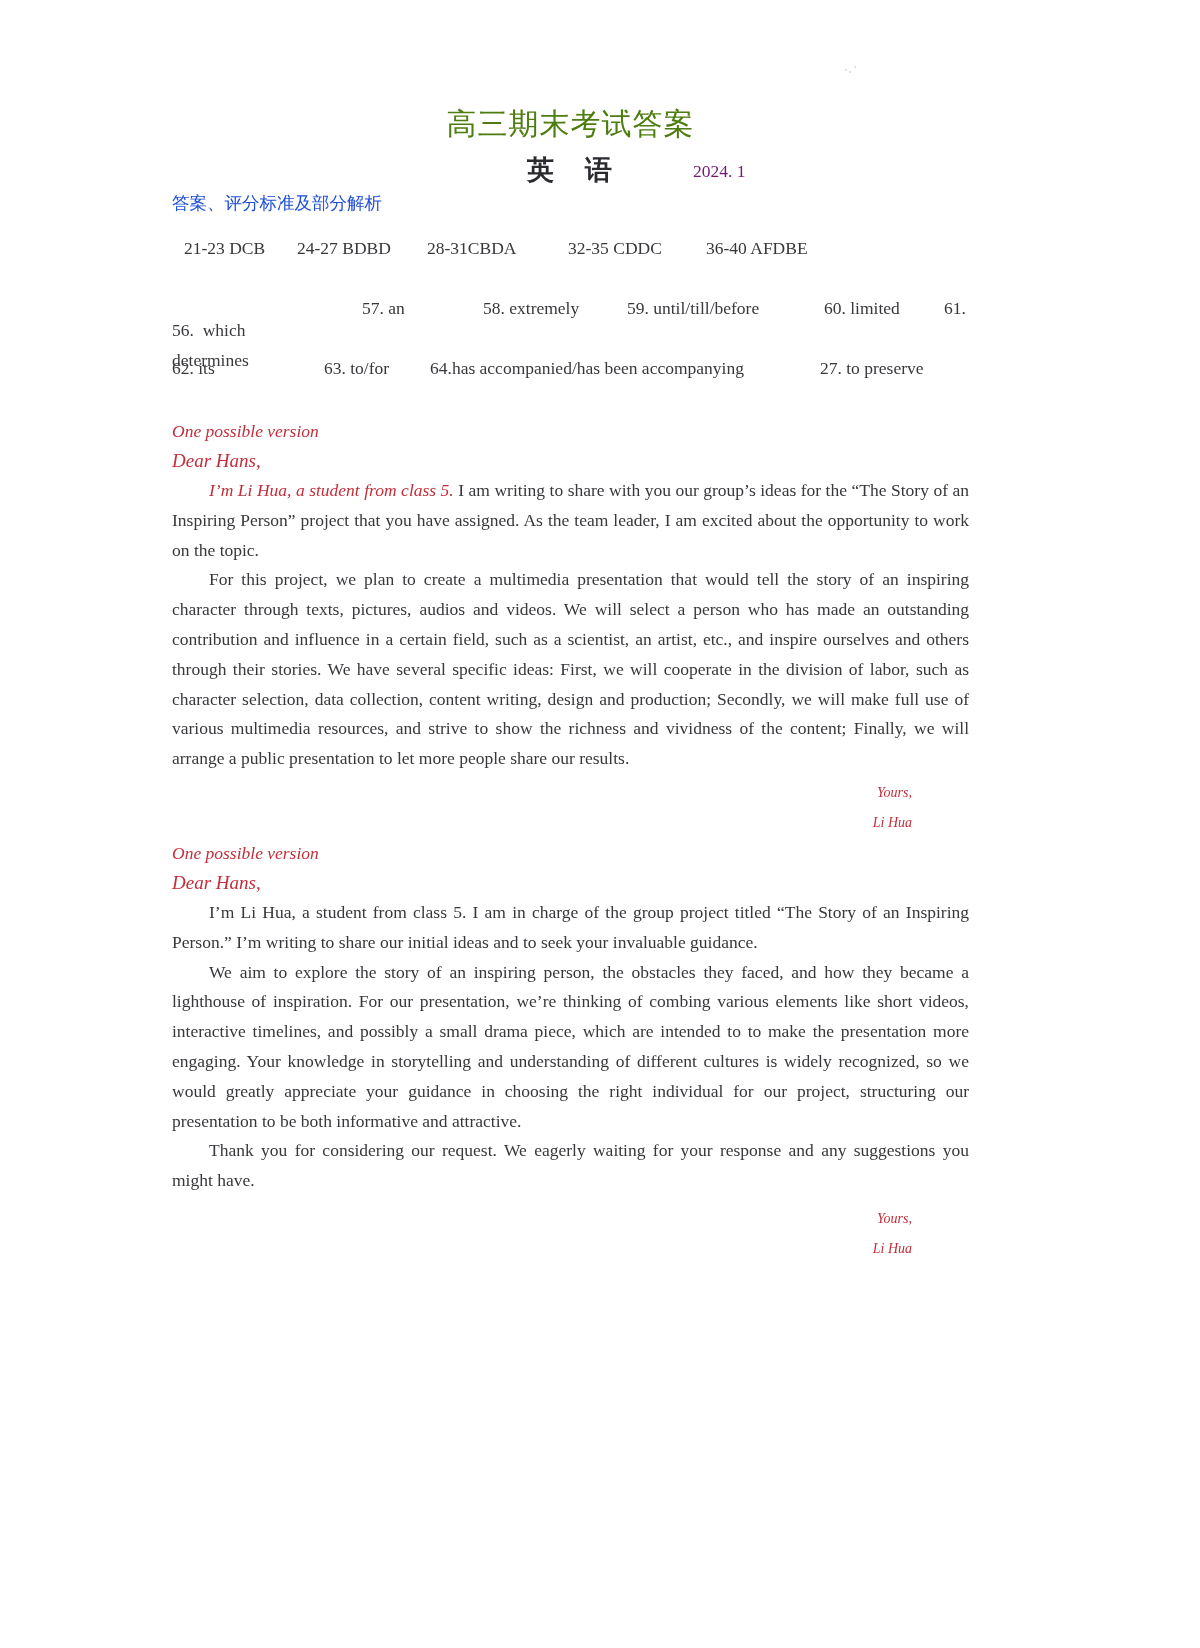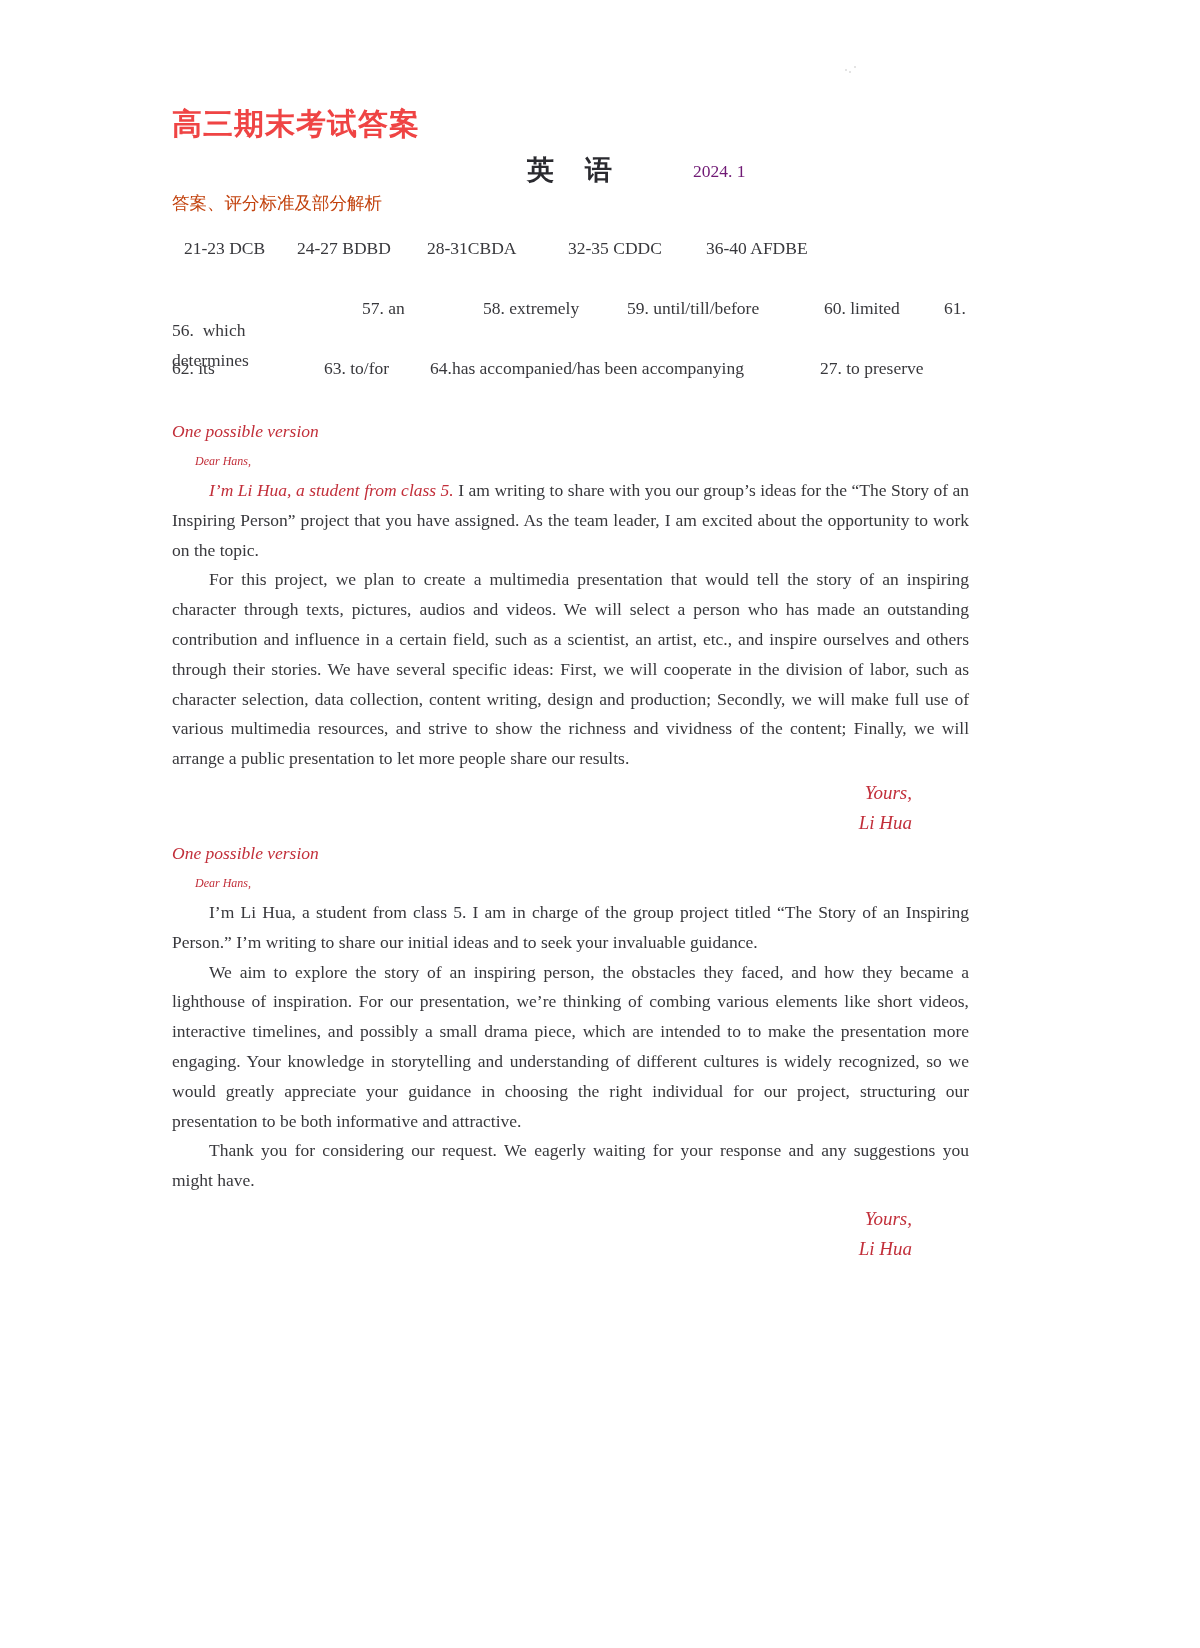--- a/index.html
+++ b/index.html
@@ -13,24 +13,25 @@
     color: #333338;
   }
   .content {
     position: absolute;
     left: 172px;
     top: 0;
     width: 797px;
   }
   .title {
     margin-top: 104px;
+    text-align: center;
     font-size: 30px;
-    font-weight: bold;
+    font-weight: normal;
     line-height: 40px;
-    color: #ef4444;
+    color: #4d7c0f;
     letter-spacing: 1px;
   }
   .subject-row {
     position: relative;
     margin-top: 8px;
     height: 36px;
     text-align: center;
   }
   .subject {
     font-size: 27px;
@@ -43,21 +44,21 @@
     left: 521px;
     top: 9px;
     font-size: 17.5px;
     font-weight: normal;
     color: #701a75;
   }
   .section-heading {
     margin-top: 2px;
     font-size: 17.5px;
     line-height: 26px;
-    color: #c2410c;
+    color: #1d4ed8;
   }
   .ans-block { margin-top: 18px; }
   .fill-block { margin-top: 30px; }
   .ans-row { position: relative; height: 30px; }
   .ans-row span {
     position: absolute;
     top: 0;
     font-size: 17.5px;
     line-height: 28px;
     white-space: pre;
@@ -70,33 +71,33 @@
   .f1-3 { left: 455px; } .f1-4 { left: 652px; } .f1-5 { left: 772px; text-align: center; }
   .f2-0 { left: 0; }    .f2-1 { left: 152px; } .f2-2 { left: 258px; text-align: center; }
   .f2-3 { left: 648px; }
   .red { color: #c22f3a; font-style: italic; }
   .version-label {
     font-size: 17.5px;
     line-height: 30px;
     font-weight: 500;
   }
   .ver-1 { margin-top: 32px; }
-  .salutation { font-size: 12px; line-height: 30px; margin-left: 23px; }
+  .salutation { font-size: 19px; line-height: 30px; }
   .para {
     margin: 0;
     font-size: 17.5px;
     line-height: 29.8px;
     text-align: justify;
     text-indent: 37px;
     color: #38383c;
   }
   .closing-block {
     text-align: right;
     padding-right: 57px;
-    font-size: 19px;
+    font-size: 14px;
     line-height: 30px;
   }
   .cb-1 { margin-top: 4px; }
   .cb-2 { margin-top: 8px; }
   .artifact {
     position: absolute;
     left: 845px;
     top: 66px;
     width: 14px;
     height: 8px;

